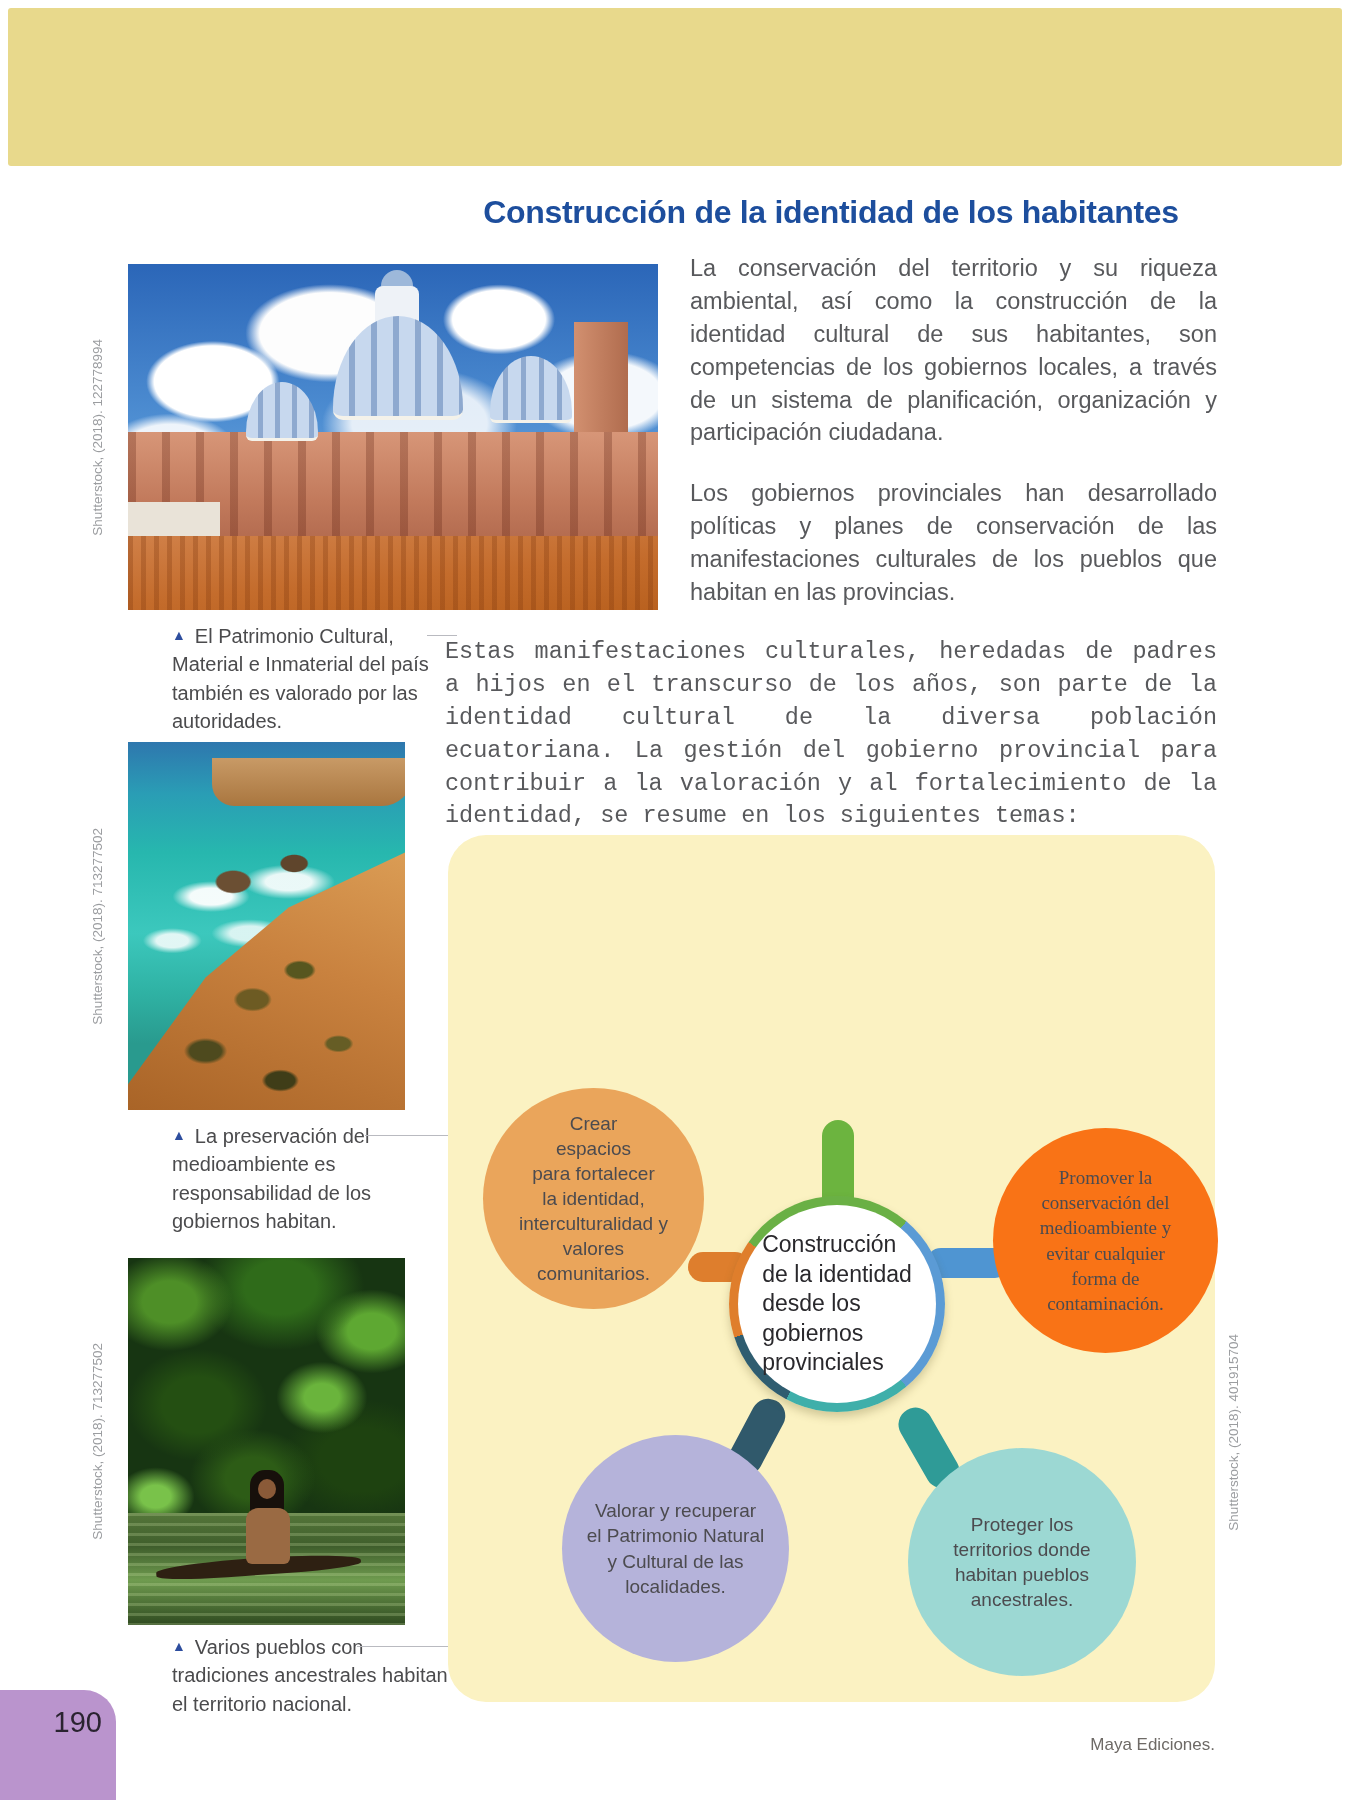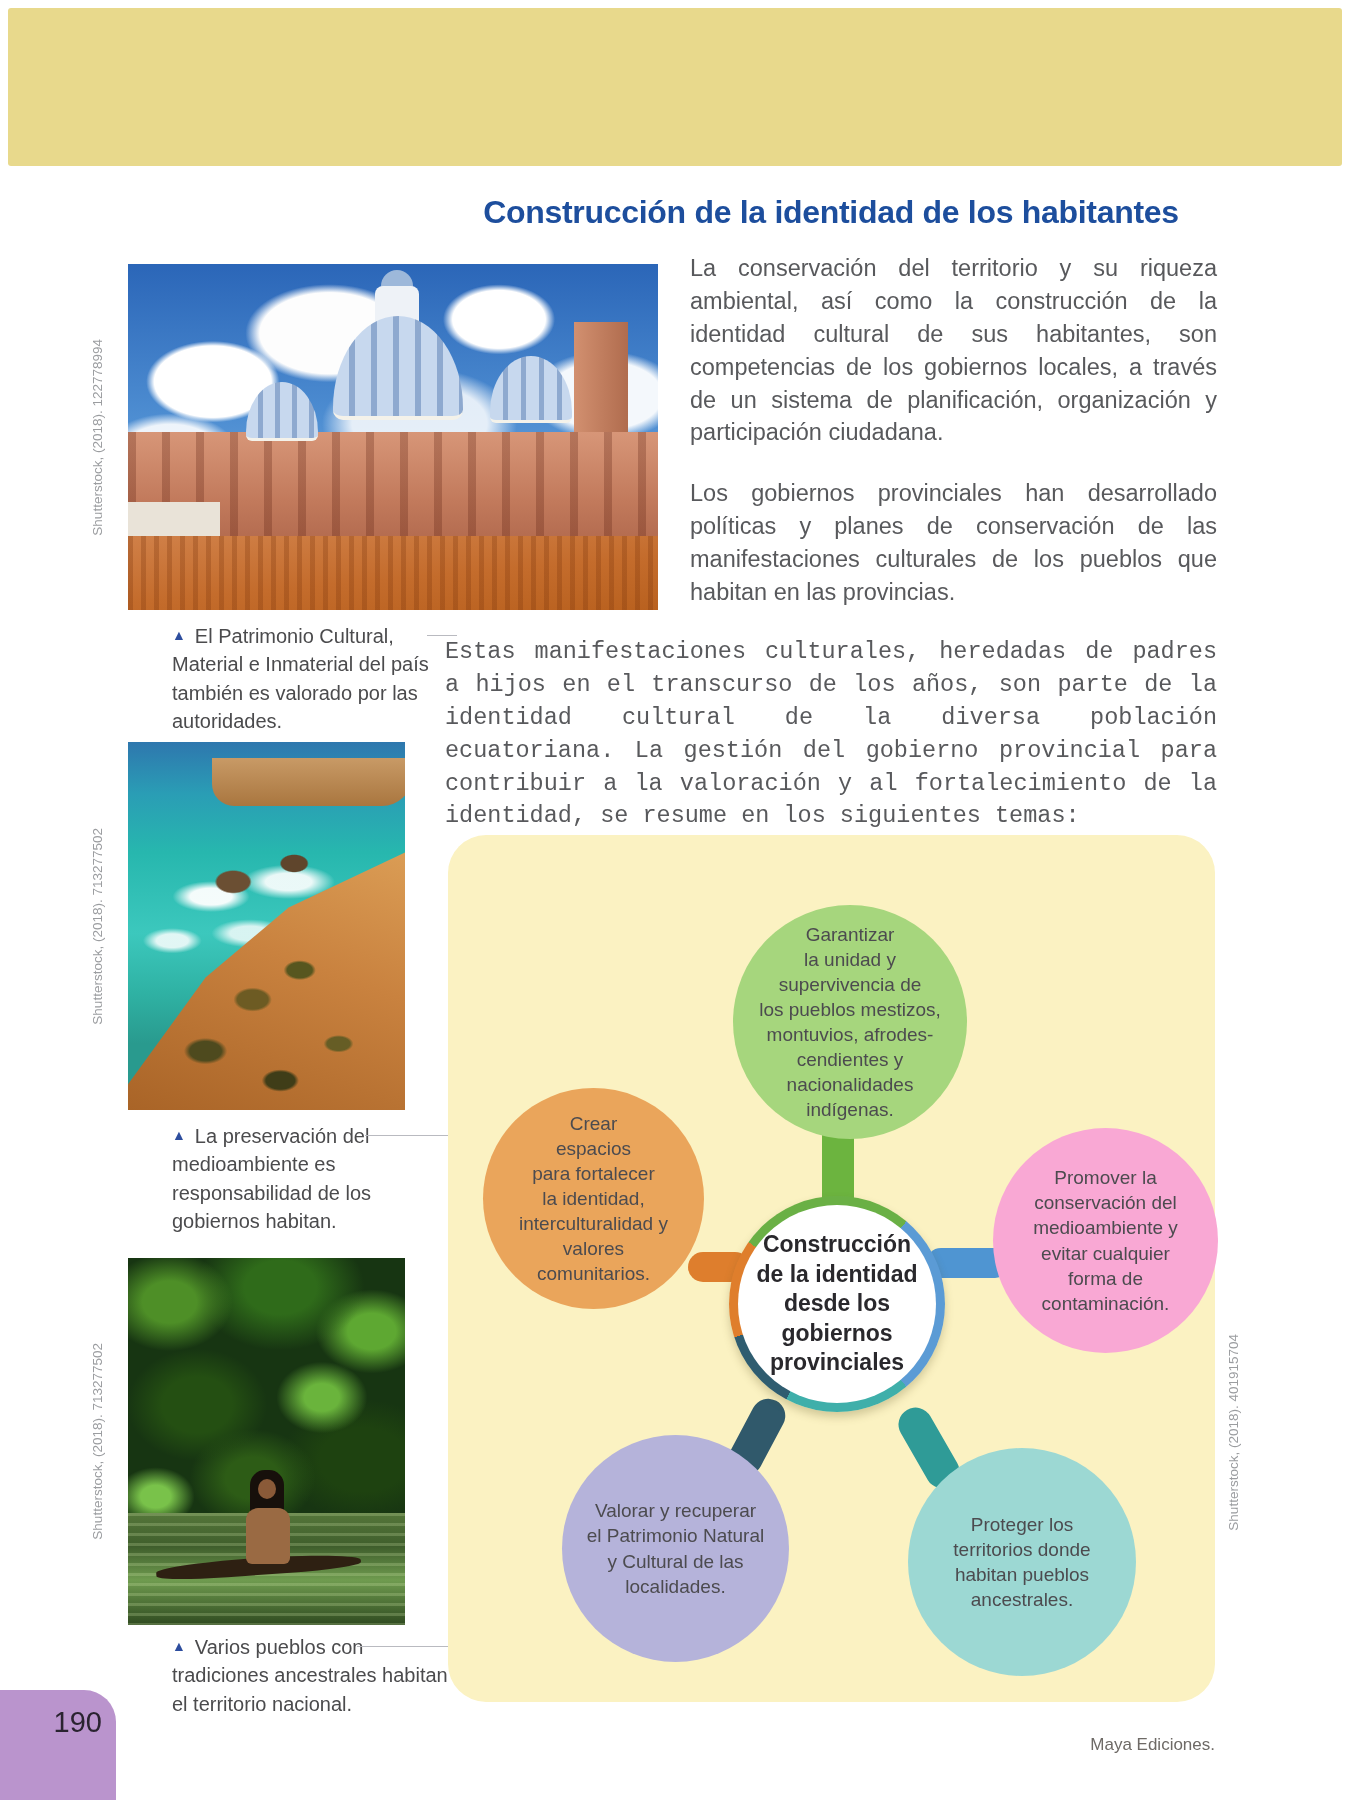--- a/index.html
+++ b/index.html
@@ -143,22 +143,22 @@
   #conn-slate { left:740px; top:1396px; width:34px; height:82px; background:#30596b; border-radius:17px; transform:rotate(28deg); }
   #conn-teal  { left:912px; top:1404px; width:34px; height:88px; background:#2f9b97; border-radius:17px; transform:rotate(-30deg); }
 
   .ring { position:absolute; left:729px; top:1196px; width:216px; height:216px; border-radius:50%;
       background:conic-gradient(from 0deg,
         #6ab045 0deg 40deg, #5b9bd5 40deg 140deg, #3fafaa 140deg 208deg,
         #2f5d70 208deg 252deg, #df7e2c 252deg 305deg, #6ab045 305deg 360deg);
       display:flex; align-items:center; justify-content:center; z-index:4;
       box-shadow:0 5px 9px rgba(90,80,30,0.25); }
   .ring-inner { width:198px; height:198px; border-radius:50%; background:#ffffff;
-      display:flex; align-items:center; justify-content:center; text-align:center;
-      font-weight:bold; font-size:23px; line-height:1.28; color:#29282c; }
+      display:flex; align-items:center; justify-content:center; 
+      font-weight:normal; font-size:23px; line-height:1.28; color:#29282c; }
 
   
   .page-num-box { position:absolute; left:0; top:1690px; width:116px; height:110px;
                   background:#ba94cd; border-top-right-radius:32px;text-align:right; }
   .page-num { position:absolute; right:14px; top:16px; font-size:29px; color:#2a2330; }
   .publisher { position:absolute; left:915px; top:1735px; width:300px; text-align:right;
                font-size:17px; color:#6e6a66; }
 </style>
 </head>
 <body>
@@ -226,23 +226,22 @@
   </div>
 
   <div class="diagram-box" style="background-color: rgb(251, 242, 194);"></div>
 
   <div class="conn" id="conn-green"></div>
   <div class="conn" id="conn-orange"></div>
   <div class="conn" id="conn-blue"></div>
   <div class="conn" id="conn-slate"></div>
   <div class="conn" id="conn-teal"></div>
 
-  <div class="node" id="node-green" style="background-color: rgb(166, 214, 125);">Garantizar<br>la unidad y<br>supervivencia de<br>los pueblos mestizos,<br>montuvios, afrodes-<br>cendientes y<br>nacionalidades<br>indígenas.</div>
   <div class="node" id="node-orange" style="background-color: rgb(234, 165, 91);">Crear<br>espacios<br>para fortalecer<br>la identidad,<br>interculturalidad y<br>valores<br>comunitarios.</div>
-  <div class="node" id="node-blue" style="background-color: #f9a8d4;">Promover la<br>conservación del<br>medioambiente y<br>evitar cualquier<br>forma de<br>contaminación.</div>
+  <div class="node" id="node-blue" style="background-color: #f97316; font-family: Liberation Serif, serif;">Promover la<br>conservación del<br>medioambiente y<br>evitar cualquier<br>forma de<br>contaminación.</div>
   <div class="node" id="node-purple" style="background-color: rgb(181, 179, 218);">Valorar y recuperar<br>el Patrimonio Natural<br>y Cultural de las<br>localidades.</div>
   <div class="node" id="node-teal" style="background-color: rgb(156, 216, 211);">Proteger los<br>territorios donde<br>habitan pueblos<br>ancestrales.</div>
 
   <div class="ring">
     <div class="ring-inner">Construcción<br>de la identidad<br>desde los<br>gobiernos<br>provinciales</div>
   </div>
 
   <div class="vcredit" id="credit4">
     <span>Shutterstock, (2018). 401915704</span>
   </div>

